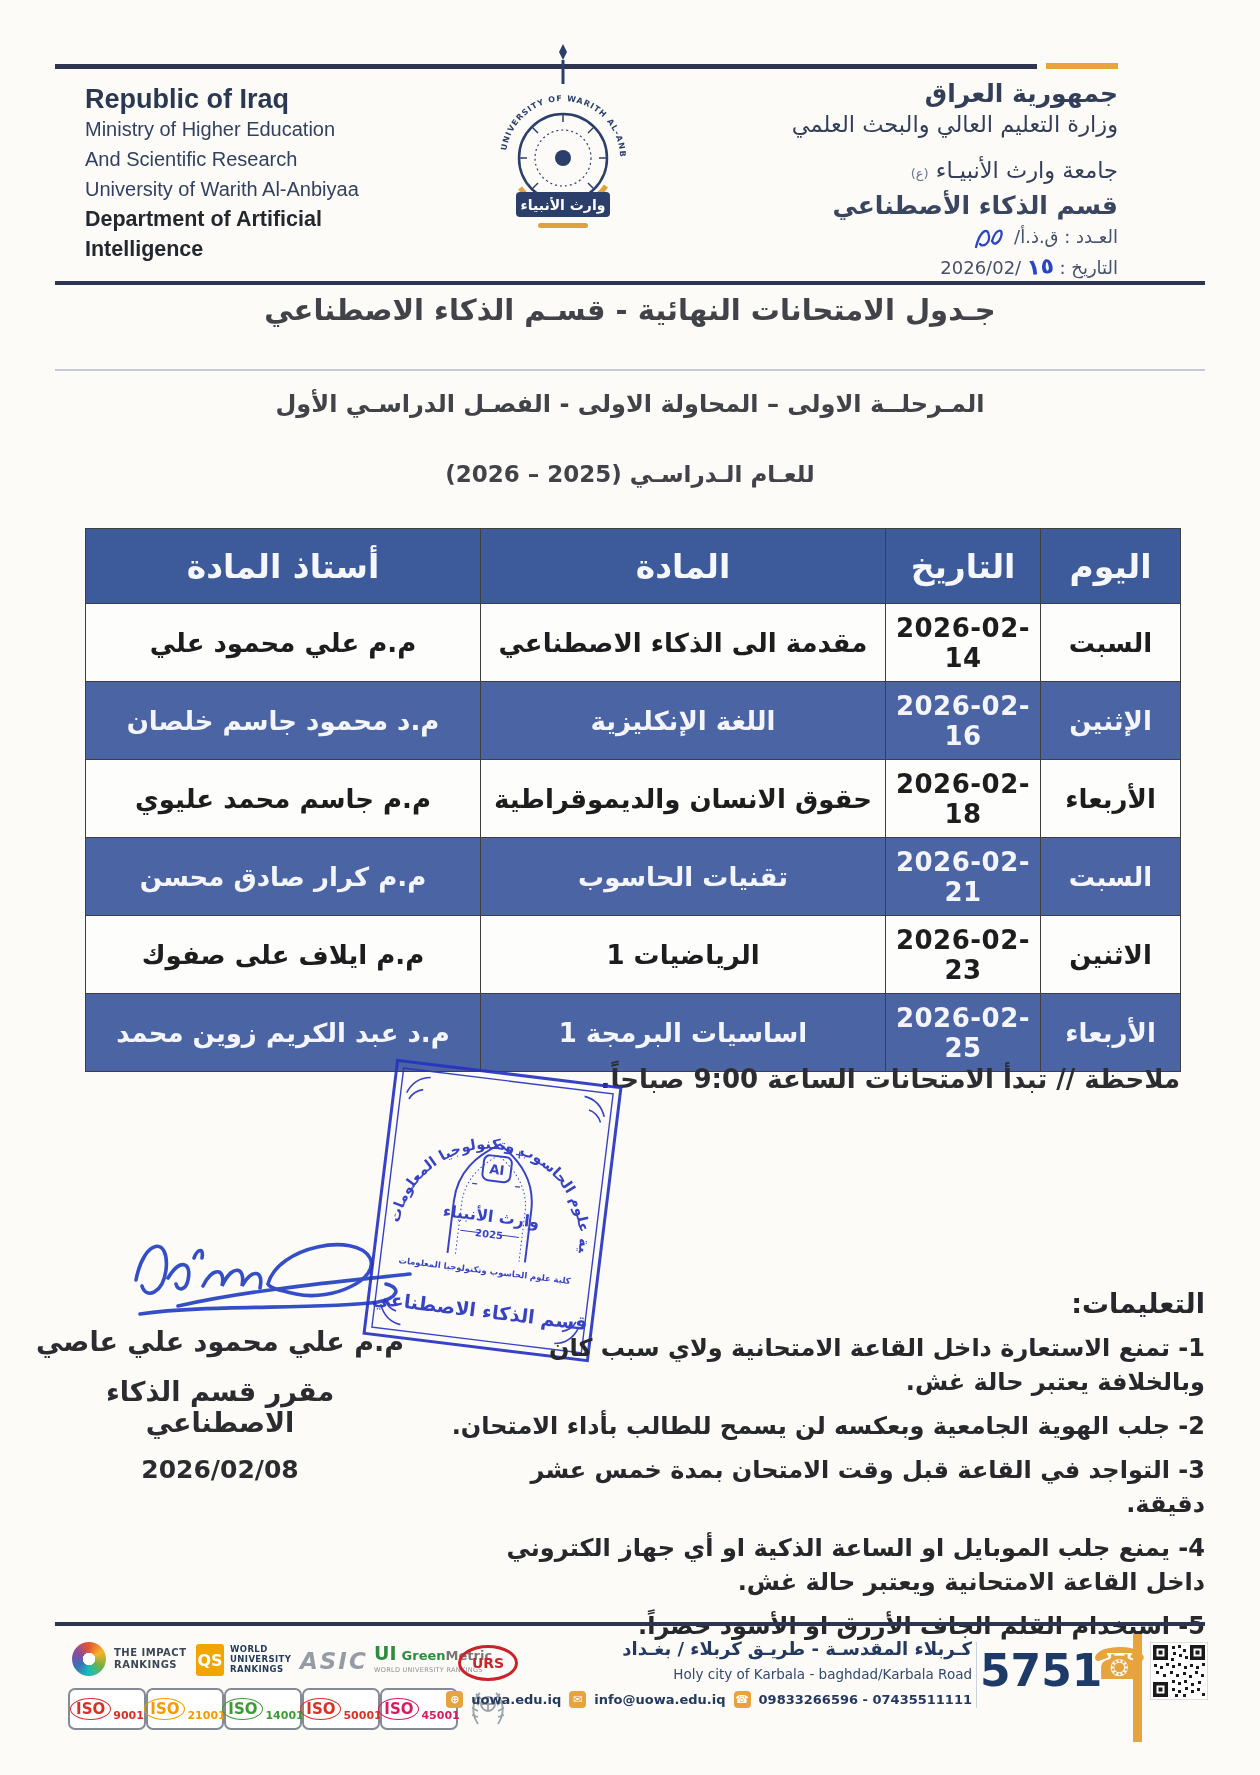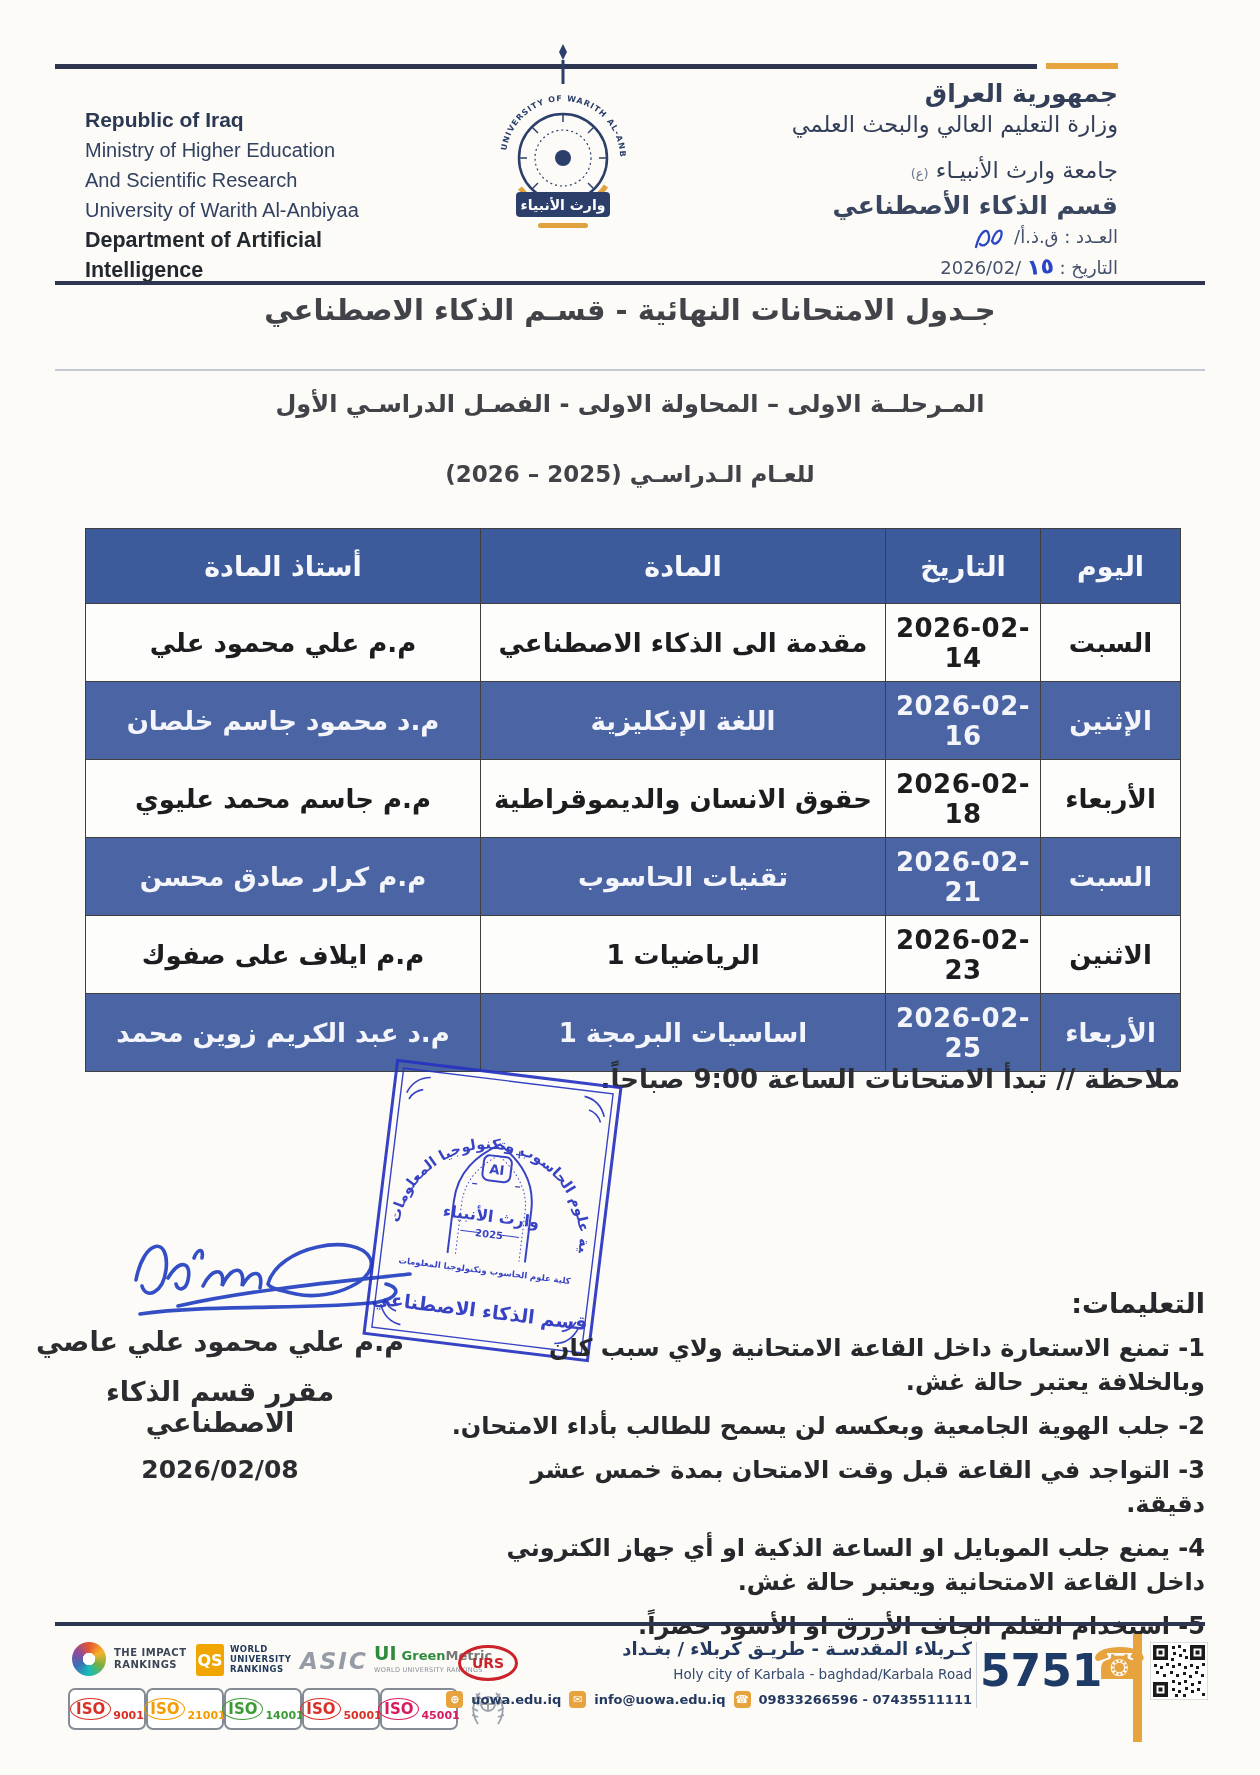--- a/index.html
+++ b/index.html
@@ -4,42 +4,42 @@
 <style>
   html,body{margin:0;padding:0;background:#e8e8e6;}
   #page{position:relative;width:1260px;height:1775px;background:#fcfbf8;overflow:hidden;
         font-family:"DejaVu Sans",sans-serif;color:#222;}
   .abs{position:absolute;}
   
   .rule-dark{left:55px;top:64px;width:982px;height:5px;background:#2d3550;}
   .rule-gold{left:1046px;top:63px;width:72px;height:6px;background:#e6a33e;}
   .hdr-en{left:85px;top:84px;width:360px;font-family:"Liberation Sans","DejaVu Sans",sans-serif;color:#32415f;}
   .hdr-en .l{font-size:20px;line-height:30px;}
-  .hdr-en .b1{font-weight:bold;font-size:21px;color:#2b3852;margin-top:21px;}
+  .hdr-en .b1{font-weight:bold;font-size:27px;color:#2b3852;}
   .hdr-en .b2{font-weight:bold;font-size:21.5px;color:#23282f;}
   .hdr-ar{right:142px;top:78px;width:420px;text-align:right;direction:rtl;color:#333f58;}
   .hdr-ar .a1{font-size:25px;font-weight:bold;line-height:31px;}
   .hdr-ar .a2{font-size:22.5px;line-height:30px;}
   .hdr-ar .a3{font-size:22.5px;line-height:31px;margin-top:16px;}
   .hdr-ar .a4{font-size:25px;font-weight:bold;line-height:33px;color:#3a465f;}
   .hdr-ar .meta{font-size:18px;line-height:30px;color:#44516b;}
   .honorific{font-size:13px;color:#6a7690;}
   .hand{color:#2a46c4;font-weight:bold;}
   .hand-day{display:inline-block;font-size:22px;transform:rotate(-6deg);}
   .divider{left:55px;top:281px;width:1150px;height:4px;background:#2d3550;}
   .faint-line{left:55px;top:369px;width:1150px;height:2px;background:#97a1b4;opacity:.55;}
   
   .title{left:0;width:1260px;text-align:center;font-weight:bold;color:#414349;direction:rtl;}
   .t1{top:293px;font-size:29px;}
   .t2{top:390px;font-size:24px;}
   .t3{top:461px;font-size:23px;}
   
   table.exam{position:absolute;left:85px;top:528px;width:1095px;border-collapse:collapse;table-layout:fixed;direction:rtl;}
   table.exam th,table.exam td{border:1px solid #3f3f3f;text-align:center;vertical-align:middle;font-weight:bold;}
-  table.exam th{height:72px;background:#3d5a9a;color:#f5f7fb;font-size:27px;}
+  table.exam th{height:72px;background:#3d5a9a;color:#f5f7fb;font-size:33px;}
   table.exam td{height:75px;font-size:26px;color:#1d1d1f;background:#fdfdfc;}
   table.exam tr.blue td{background:#4b64a4;color:#f3f5fa;}
   td.dt{font-size:25px;letter-spacing:.5px;}
   
   .note{top:1064px;right:80px;font-size:26px;font-weight:bold;color:#2b2d31;direction:rtl;}
   
   .stamp{left:375px;top:1068px;width:235px;height:285px;transform:rotate(7deg);opacity:.92;}
   .sig{left:118px;top:1218px;width:295px;height:115px;}
   .sig-block{left:35px;top:1326px;width:370px;text-align:center;direction:rtl;color:#2a2c30;}
   .sig-block .nm{font-size:27px;font-weight:bold;}

